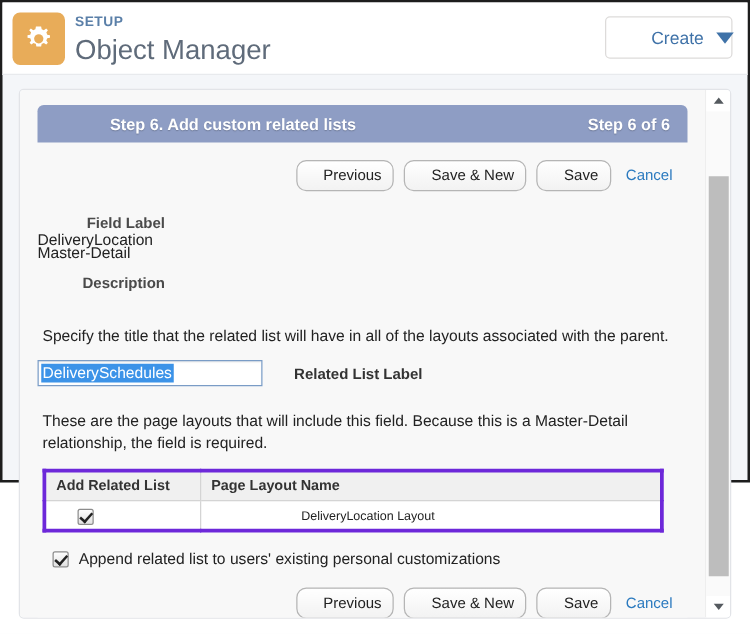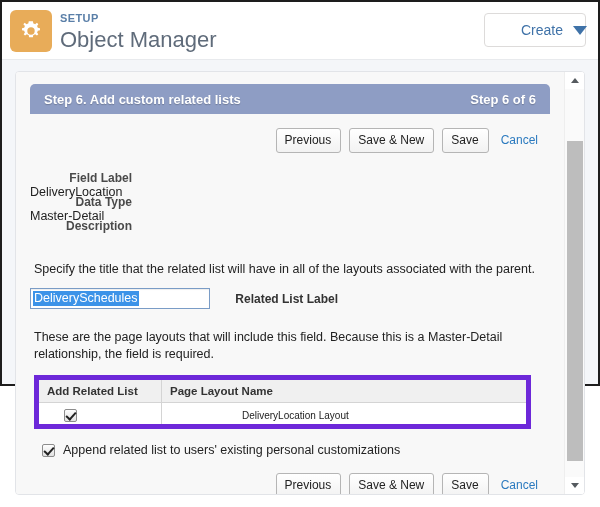--- a/index.html
+++ b/index.html
@@ -122,20 +122,21 @@
     display: flex;
     align-items: center;
     padding: 0 14px;
   }
   #step-banner .step-title {
     font-size: 13px;
     font-weight: bold;
     color: #ffffff;
     flex: 1;
     text-shadow: 0 1px 1px rgba(0,0,0,.22);
+    margin-left: 44px;
   }
   #step-banner .step-count {
     font-size: 13px;
     font-weight: bold;
     color: #ffffff;
     text-shadow: 0 1px 1px rgba(0,0,0,.22);
   }
 
   #step-body {
     margin: 0 14px;
@@ -147,24 +148,24 @@
   .btn-row {
     display: flex;
     justify-content: flex-end;
     align-items: center;
     gap: 8px;
     padding: 14px 8px 12px 0;
   }
   .btn {
     background: linear-gradient(to bottom, #ffffff 0%, #f2f2f2 100%);
     border: 1px solid #b5b5b5;
-    border-radius: 3px;
+    border-radius: 8px;
     font-size: 12px;
     color: #222222;
-    padding: 4px 9px 5px 8px;
+    padding: 4px 9px 5px 21px;
     cursor: pointer;
     line-height: 14px;
     font-family: "Liberation Sans", sans-serif;
   }
   .btn-link {
     font-size: 12px;
     color: #2b7abf;
     cursor: pointer;
     padding: 4px 4px 5px 4px;
     text-decoration: none;
@@ -235,21 +236,21 @@
     padding: 0 1px;
     white-space: nowrap;
   }
 
   
   #layout-table {
     margin: 4px 4px 0 4px;
     border-collapse: collapse;
     width: 497px;
     background: #ffffff;
-    border: 5px solid #6d28d9;
+    border: 3px solid #6d28d9;
   }
   #layout-table th {
     background: #f0f0f0;
     border-right: 1px solid #d4d4d4;
     border-bottom: 1px solid #d4d4d4;
     font-size: 11.5px;
     font-weight: bold;
     color: #333333;
     text-align: left;
     padding: 5px 8px 5px 8px;
@@ -394,21 +395,20 @@
           <button class="btn">Save</button>
           <a class="btn-link">Cancel</a>
         </div>
 
         <div id="fields-block">
           <div class="field-row">
             <div class="field-label">Field Label</div>
             <div class="field-value">DeliveryLocation</div>
           </div>
           <div class="field-row">
-            <div class="field-label">Data Type</div>
             <div class="field-value">Master-Detail</div>
           </div>
           <div class="field-row">
             <div class="field-label">Description</div>
             <div class="field-value"></div>
           </div>
         </div>
 
         <div class="para" id="para-1">Specify the title that the related list will have in all of the layouts associated with the parent.</div>
 

